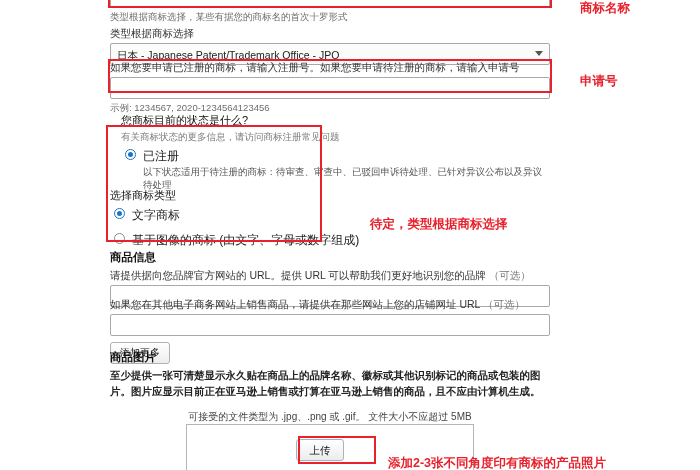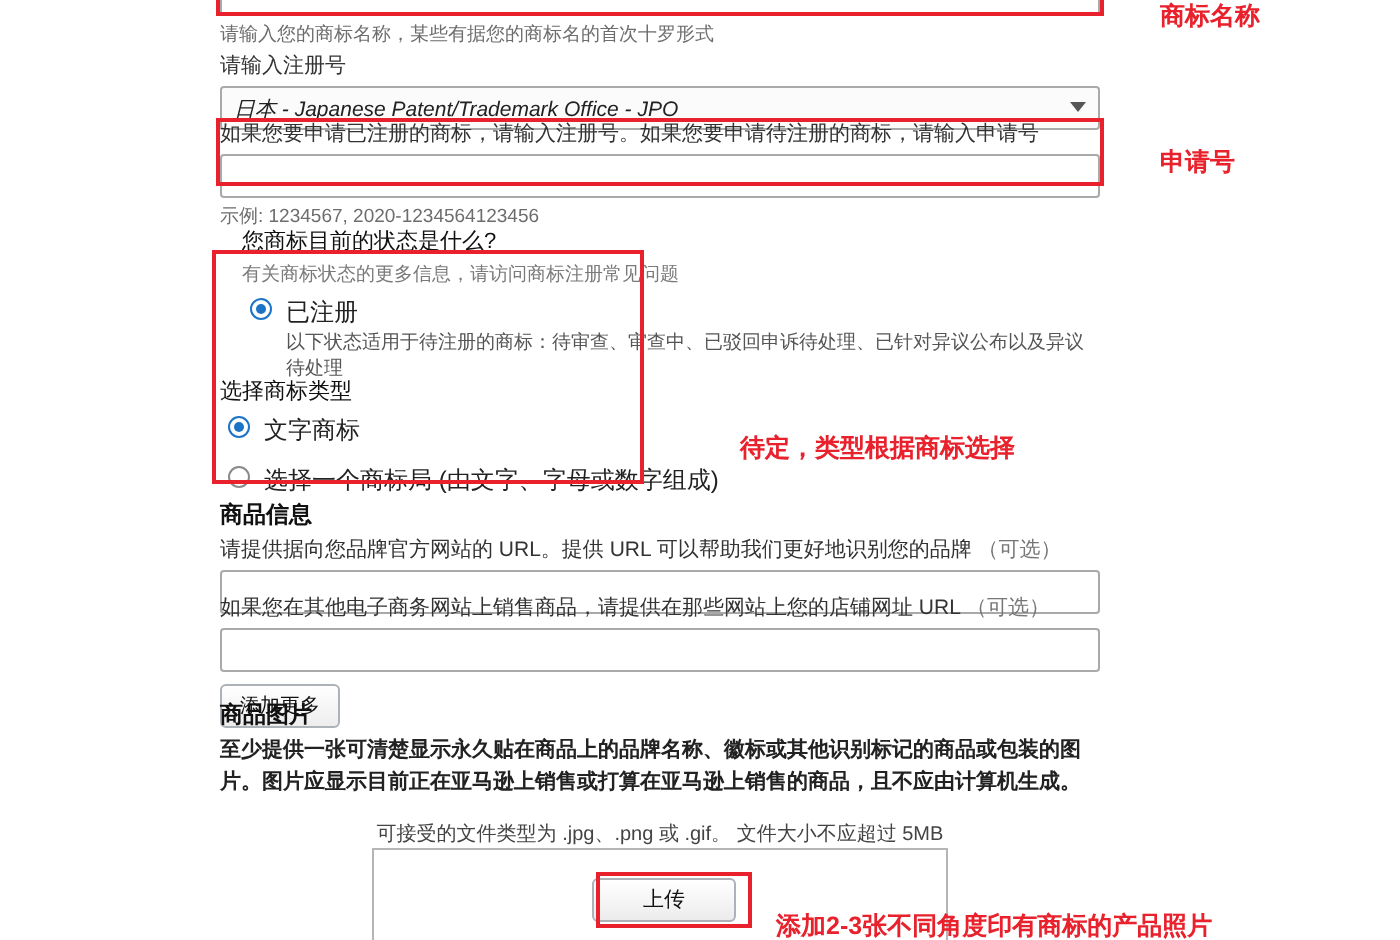--- a/index.html
+++ b/index.html
@@ -49,21 +49,20 @@
     font-family: "Liberation Sans", sans-serif;
     font-size: 10.5px;
     color: #222222;
     padding: 2px 6px;
     display: block;
   }
   .select-wrap {
     position: relative;
     width: 440px;
     height: 20px;
-    font-style: italic;
   }
   .select-box {
     box-sizing: border-box;
     width: 440px;
     height: 22px;
     border: 1px solid #a9a9a9;
     border-radius: 2px;
     background: #fbfbfb;
     font-size: 10.5px;
     color: #222222;
@@ -138,21 +137,21 @@
     border-radius: 3px;
     background: linear-gradient(#ffffff, #ededed);
     font-size: 10px;
     color: #111111;
     padding: 3px 9px;
     cursor: pointer;
   }
   .upload-btn {
     display: block;
     box-sizing: border-box;
-    width: 72px;
+    width: 48px;
     height: 22px;
     border: 1px solid #adb1b8;
     border-radius: 3px;
     background: linear-gradient(#ffffff, #ececec);
     font-size: 10.5px;
     color: #111111;
     text-align: center;
     line-height: 20px;
     cursor: pointer;
   }
@@ -193,25 +192,25 @@
 </style>
 </head>
 <body>
 
 <div class="page">
 
   <div class="form-col">
 
     <div style="position:absolute; left:0; top:-14px;">
       <input class="text-input" type="text" value="" style="">
-      <div class="hint">请输入您的商标名称，某些有据您的商标名的首次十罗形式</div>
+      <div class="hint">类型根据商标选择，某些有据您的商标名的首次十罗形式</div>
     </div>
 
     <div style="position:absolute; left:0; top:26px;">
-      <div class="field-label">请输入注册号</div>
+      <div class="field-label">类型根据商标选择</div>
       <div class="select-wrap">
         <div class="select-box">日本 - Japanese Patent/Trademark Office - JPO</div>
         <span class="chevron"></span>
       </div>
     </div>
 
     <div style="position:absolute; left:0; top:60px;">
       <div class="field-label">如果您要申请已注册的商标，请输入注册号。如果您要申请待注册的商标，请输入申请号</div>
       <input class="text-input" type="text" value="" style="">
       <div class="hint">示例: 1234567, 2020-1234564123456</div>
@@ -232,21 +231,21 @@
     <div style="position:absolute; left:0; top:188px;">
       <div class="q-title">选择商标类型</div>
 
       <div class="radio-row">
         <span class="radio checked"></span>
         <span class="radio-label">文字商标</span>
       </div>
 
       <div class="radio-row" style="margin-top:9px;">
         <span class="radio"></span>
-        <span class="radio-label">选择一个商标局 (由文字、字母或数字组成)</span>
+        <span class="radio-label">基于图像的商标 (由文字、字母或数字组成)</span>
       </div>
     </div>
 
     <div style="position:absolute; left:0; top:250px;">
       <div class="section-title">商品信息</div>
       <div class="field-label">
         <span>请提供据向您品牌官方网站的 URL。提供 URL 可以帮助我们更好地识别您的品牌</span>
         <span class="optional">（可选）</span>
       </div>
       <input class="text-input" type="text" value="" style="">

